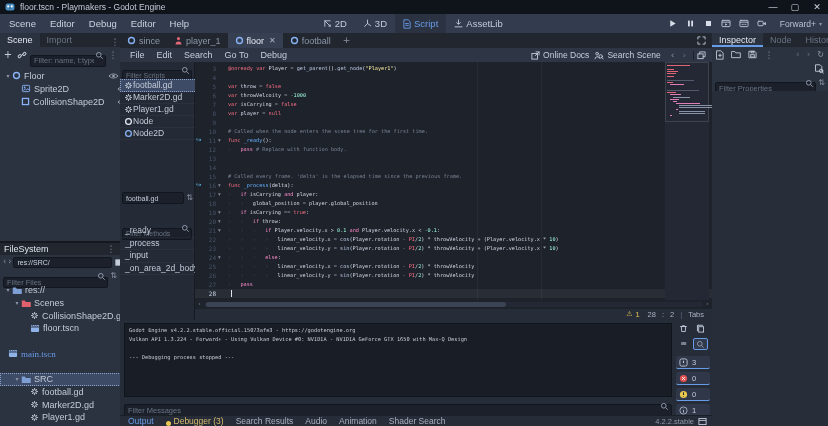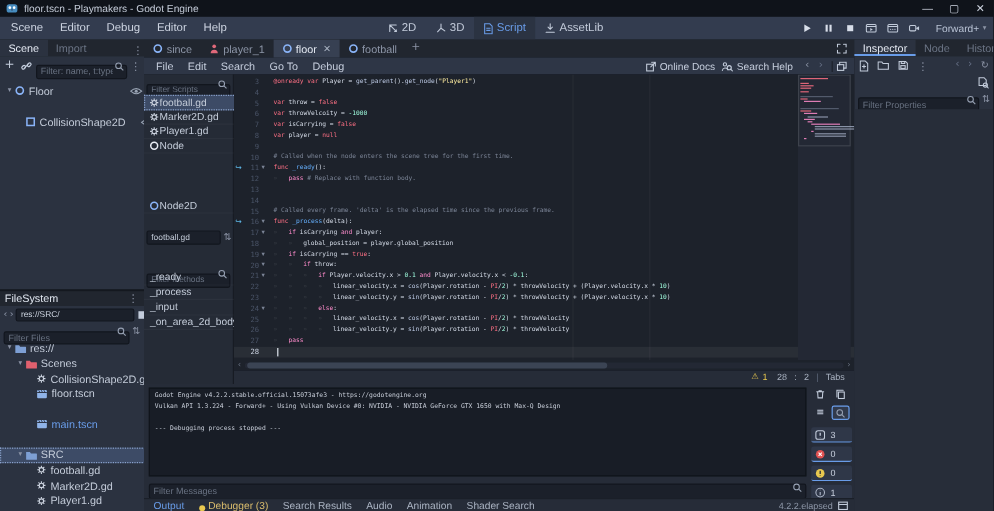--- a/index.html
+++ b/index.html
@@ -227,20 +227,38 @@
           </span>
           <span class="lbl">Floor</span>
           <span style="flex: 1 1 0%;"></span>
           <span class="icon" style="margin-right: 5px;">
             <svg width="11" height="8" viewBox="0 0 12 8">
               <path d="M1 4 Q6 -.6 11 4 Q6 8.6 1 4 Z" stroke="#9aa5b5" fill="none"></path>
               <circle cx="6" cy="4" r="1.4" fill="#9aa5b5"></circle>
             </svg>
           </span>
         </div>
+        <div class="treerow" style="top: 17px; height: 13px; padding-left: 13px;">
+          <span class="arrow glyph"> </span>
+          <span class="icon">
+            <svg width="10" height="9" viewBox="0 0 10 10">
+              <rect x="1" y="1.5" width="8" height="7" rx="1" stroke="#8ab4f8" fill="none"></rect>
+              <circle cx="3.4" cy="3.8" r=".9" fill="#8ab4f8"></circle>
+              <path d="M2 7.2 l2-2 1.5 1.5 L7 5.2 l1.8 2" stroke="#8ab4f8" fill="none"></path>
+            </svg>
+          </span>
+          <span class="lbl">Sprite2D</span>
+          <span style="flex: 1 1 0%;"></span>
+          <span class="icon" style="margin-right: 5px;">
+            <svg width="11" height="8" viewBox="0 0 12 8">
+              <path d="M1 4 Q6 -.6 11 4 Q6 8.6 1 4 Z" stroke="#9aa5b5" fill="none"></path>
+              <circle cx="6" cy="4" r="1.4" fill="#9aa5b5"></circle>
+            </svg>
+          </span>
+        </div>
         <div class="treerow" style="top: 30px; height: 13px; padding-left: 13px;">
           <span class="arrow glyph"> </span>
           <span class="icon">
             <svg width="9" height="9" viewBox="0 0 10 10">
               <rect x="1.6" y="1.6" width="6.8" height="6.8" stroke="#8ab4f8" stroke-width="1.4" fill="none"></rect>
             </svg>
           </span>
           <span class="lbl">CollisionShape2D</span>
           <span style="flex: 1 1 0%;"></span>
           <span class="icon" style="margin-right: 5px;">
@@ -314,21 +332,21 @@
           <span class="arrow glyph"> </span>
           <span class="icon">
             <svg width="10" height="9" viewBox="0 0 11 10">
               <rect x="1" y="1.2" width="9" height="7.6" rx="1" fill="#8fb3e8"></rect>
               <path d="M1 3.4 h9" stroke="#2c3445"></path>
               <path d="M2.4 1.2 l1.1 2 M4.8 1.2 l1.1 2 M7.2 1.2 l1.1 2" stroke="#2c3445" stroke-width=".8"></path>
             </svg>
           </span>
           <span class="lbl">floor.tscn</span>
         </div>
-        <div class="treerow" style="top: 64.5px; height: 12.7px; padding-left: 22px;">
+        <div class="treerow" style="top: 64.5px; height: 12.7px;  font-family: Liberation Serif, serif;">
           <span class="arrow glyph"> </span>
           <span class="icon">
             <svg width="10" height="9" viewBox="0 0 11 10">
               <rect x="1" y="1.2" width="9" height="7.6" rx="1" fill="#8fb3e8"></rect>
               <path d="M1 3.4 h9" stroke="#2c3445"></path>
               <path d="M2.4 1.2 l1.1 2 M4.8 1.2 l1.1 2 M7.2 1.2 l1.1 2" stroke="#2c3445" stroke-width=".8"></path>
             </svg>
           </span>
           <span class="lbl" style="color: rgb(105, 156, 232);">main.tscn</span>
         </div>
@@ -451,21 +469,21 @@
     </div>
     <div class="row" style="gap:3px;margin-right:6px">
       <span class="icon">
           <svg width="10" height="9" viewBox="0 0 11 10">
             <circle cx="3.4" cy="3" r="1.5" stroke="#c3ccdb" stroke-width="1" fill="none" stroke-linecap="round"></circle>
             <path d="M1 8.6 a2.6 2.6 0 0 1 5 -.6" stroke="#c3ccdb" stroke-width="1" fill="none" stroke-linecap="round"></path>
             <circle cx="7.4" cy="6" r="1.9" stroke="#c3ccdb" stroke-width="1" fill="none" stroke-linecap="round"></circle>
             <path d="M8.7 7.3 L10.3 8.9" stroke="#c3ccdb" stroke-width="1" fill="none" stroke-linecap="round"></path>
           </svg>
         </span>
-      <span style="font-size:8.5px;color:#c6cedd">Search Help</span>
+      <span style="font-size:8.5px;color:#c6cedd">Search Scene</span>
     </div>
     <span class="glyph" style="font-size:9px;color:#8b93a5;padding:0 4px">‹</span>
     <span class="glyph" style="font-size:9px;color:#667086;padding:0 4px">›</span>
     <span style="width:1px;height:9px;background:#1c212b;margin:0 3px"></span>
     <span class="icon" style="margin-right:6px">
         <svg width="9" height="9" viewBox="0 0 10 10">
           <rect x="1" y="3.2" width="5.8" height="5.3" stroke="#c3ccdb" stroke-width="1" fill="none" stroke-linecap="round"></rect>
           <path d="M3 3.2 V1 h6 v5.4 h-2.2" stroke="#c3ccdb" stroke-width="1" fill="none" stroke-linecap="round"></path>
         </svg>
       </span>
@@ -510,21 +528,21 @@
           <span class="lbl">Player1.gd</span>
         </div>
         <div class="listrow" style="top: 36px; height: 12px; padding-left: 4px;">
           <span class="icon">
             <svg width="9" height="9" viewBox="0 0 10 10">
               <circle cx="5" cy="5" r="3.2" stroke="#e8ecf4" stroke-width="1.4" fill="none"></circle>
             </svg>
           </span>
           <span class="lbl">Node</span>
         </div>
-        <div class="listrow" style="top: 48px; height: 12px; padding-left: 4px; margin-top: 38px;">
+        <div class="listrow" style="top: 48px; height: 12px; padding-left: 4px;">
           <span class="icon">
             <svg width="9" height="9" viewBox="0 0 10 10">
               <circle cx="5" cy="5" r="3.2" stroke="#8ab4f8" stroke-width="1.4" fill="none"></circle>
             </svg>
           </span>
           <span class="lbl">Node2D</span>
         </div>
       </div>
     <div class="row" style="position:absolute;left:2px;top:130px;width:71px;gap:2px">
       <div style="flex:1;height:12px;background:#1b202a;border:1px solid #12161e;border-radius:2px;display:flex;align-items:center;padding:0 3px;box-sizing:border-box">
@@ -826,21 +844,21 @@
           <span>Audio</span>
         </div>
         <div class="btab">
           <span>Animation</span>
         </div>
         <div class="btab">
           <span>Shader Search</span>
         </div>
       </div>
     <div style="flex:1"></div>
-    <span style="font-size:7.5px;color:#8e97a8;margin-right:4px">4.2.2.elapsed</span>
+    <span style="font-size:7.5px;color:#8e97a8;margin-right:4px">4.2.2.stable</span>
     <span class="icon" style="margin-right:5px">
         <svg width="9" height="9" viewBox="0 0 10 10">
           <rect x="1" y="1.6" width="8" height="6.8" stroke="#c3ccdb" stroke-width="1" fill="none" stroke-linecap="round"></rect>
           <path d="M1 3.8 h8" stroke="#c3ccdb"></path>
         </svg>
       </span>
   </div>
 
   <div class="abs panel" style="left:712px;top:33px;width:116px;height:393px">
     <div class="tabbar">

